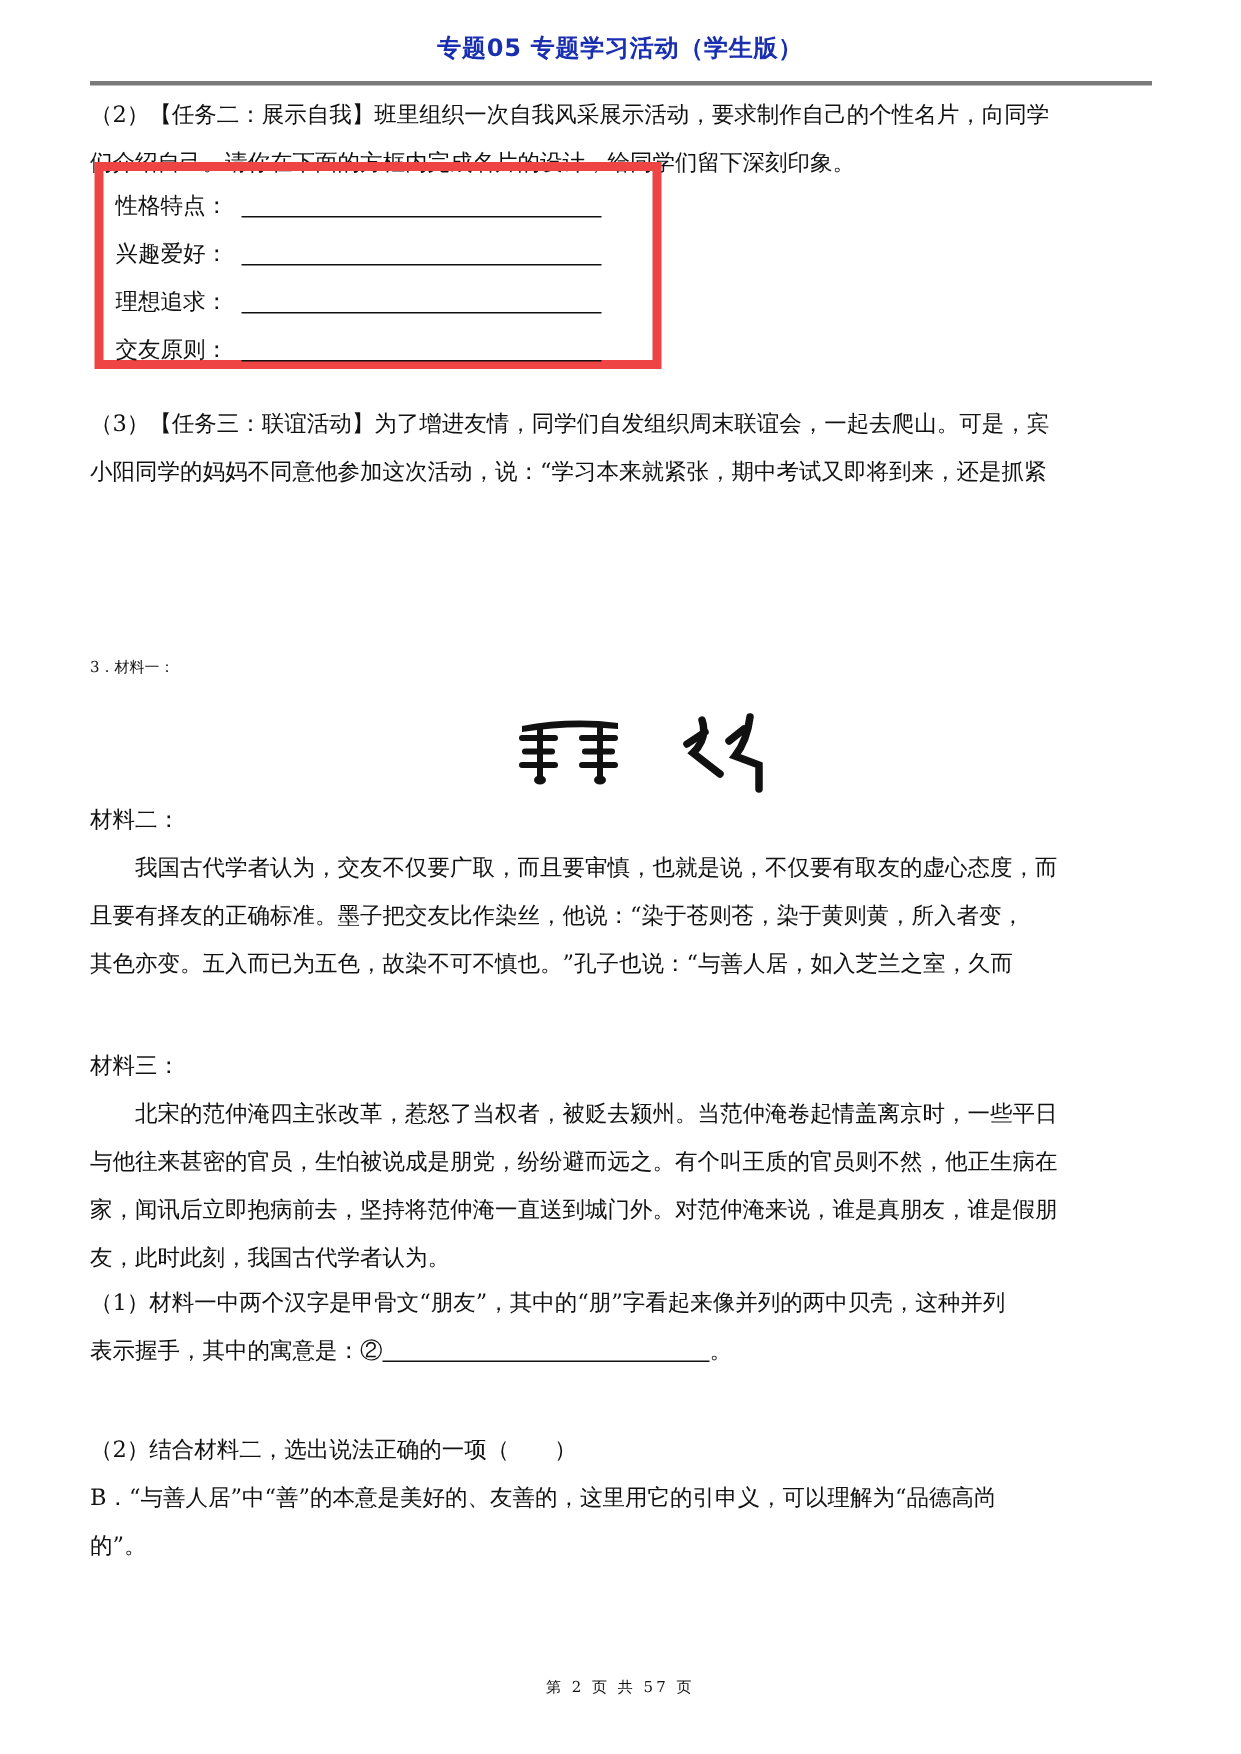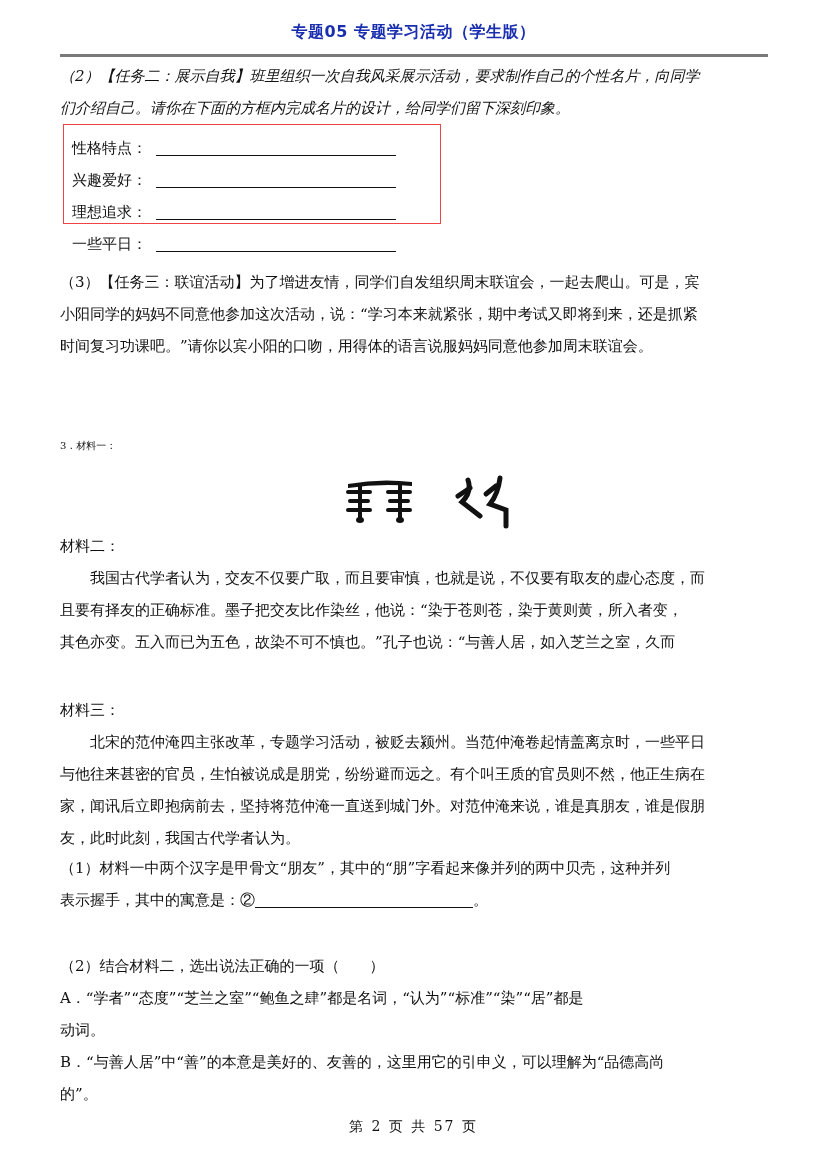--- a/index.html
+++ b/index.html
@@ -4,35 +4,35 @@
 <style>
   html, body { margin: 0; padding: 0; background: #ffffff; }
   body { width: 827px; height: 1169px; position: relative; overflow: hidden;
          font-family: "DejaVu Serif", "Liberation Serif", serif; color: #111; }
   .hdr { position: absolute; top: 22px; left: 0; width: 827px; text-align: center;
          font-family: "DejaVu Sans", "Liberation Sans", sans-serif; font-weight: bold;
          font-size: 16px; color: #1a2fb0; letter-spacing: 0.5px; }
   .rule { position: absolute; top: 54px; left: 60px; width: 708px; height: 3px; background: #7a7a7a; }
   .txt { position: absolute; left: 60px; width: 710px; font-size: 15px; line-height: 32px; }
   .indent { text-indent: 2em; }
-  .card { position: absolute; top: 124px; left: 63px; width: 378px; height: 100px;
-          border: 1px solid #ef4444; box-sizing: border-box; }
+  .card { position: absolute; top: 108px; left: 63px; width: 378px; height: 138px;
+          border: 6px solid #ef4444; box-sizing: border-box; }
   .card-row { position: absolute; left: 8px; font-size: 15px; height: 30px; line-height: 30px; }
   .card-line { position: absolute; left: 92px; width: 240px; border-bottom: 1px solid #111; top: 22px; height: 0; }
   .blank { display: inline-block; border-bottom: 1px solid #111; height: 18px; vertical-align: -3px; }
   .glyphs { position: absolute; top: 470px; left: 340px; width: 180px; height: 60px; }
-  .footer { position: absolute; top: 1118px; left: 0; width: 827px; text-align: center; font-size: 14px; letter-spacing: 2px; }
+  .footer { position: absolute; top: 1118px; left: 0; width: 827px; text-align: center; font-size: 10px; letter-spacing: 2px; }
 </style>
 </head>
 <body>
 
 <div class="hdr">专题05 专题学习活动（学生版）</div>
 <div class="rule"></div>
 
-<div class="txt" style="top:60px;font-style:italic;">
+<div class="txt" style="top:60px;">
   <div>（2）【任务二：展示自我】班里组织一次自我风采展示活动，要求制作自己的个性名片，向同学</div>
   <div>们介绍自己。请你在下面的方框内完成名片的设计，给同学们留下深刻印象。</div>
 </div>
 
 <div class="card">
   <div class="card-row" style="top:8px;">
     <span>性格特点：</span>
   </div>
   <div class="card-line" style="top:30px;"></div>
 
@@ -40,29 +40,28 @@
     <span>兴趣爱好：</span>
   </div>
   <div class="card-line" style="top:62px;"></div>
 
   <div class="card-row" style="top:72px;">
     <span>理想追求：</span>
   </div>
   <div class="card-line" style="top:94px;"></div>
 
   <div class="card-row" style="top:104px;">
-    <span>一些平日：</span>
+    <span>交友原则：</span>
   </div>
   <div class="card-line" style="top:126px;"></div>
 </div>
 
 <div class="txt" style="top:266px;">
   <div>（3）【任务三：联谊活动】为了增进友情，同学们自发组织周末联谊会，一起去爬山。可是，宾</div>
   <div>小阳同学的妈妈不同意他参加这次活动，说：“学习本来就紧张，期中考试又即将到来，还是抓紧</div>
-  <div>时间复习功课吧。”请你以宾小阳的口吻，用得体的语言说服妈妈同意他参加周末联谊会。</div>
 </div>
 
 <div class="txt" style="top:430px; font-size:10px;">3．材料一：</div>
 
 <svg class="glyphs" viewBox="0 0 180 60">
   <g fill="#111">
     <path d="M8 14 Q40 8 72 12 L72 16 Q40 13 8 18 Z"></path>
     <rect x="18" y="14" width="4" height="34"></rect>
     <rect x="6" y="20" width="26" height="4" rx="2"></rect>
     <rect x="8" y="29" width="22" height="4" rx="2"></rect>
@@ -84,38 +83,34 @@
 
 <div class="txt" style="top:530px;">材料二：</div>
 <div class="txt" style="top:562px;">
   <div class="indent">我国古代学者认为，交友不仅要广取，而且要审慎，也就是说，不仅要有取友的虚心态度，而</div>
   <div>且要有择友的正确标准。墨子把交友比作染丝，他说：“染于苍则苍，染于黄则黄，所入者变，</div>
   <div>其色亦变。五入而已为五色，故染不可不慎也。”孔子也说：“与善人居，如入芝兰之室，久而</div>
 </div>
 
 <div class="txt" style="top:694px;">材料三：</div>
 <div class="txt" style="top:726px;">
-  <div class="indent">北宋的范仲淹四主张改革，专题学习活动，被贬去颍州。当范仲淹卷起情盖离京时，一些平日</div>
+  <div class="indent">北宋的范仲淹四主张改革，惹怒了当权者，被贬去颍州。当范仲淹卷起情盖离京时，一些平日</div>
   <div>与他往来甚密的官员，生怕被说成是朋党，纷纷避而远之。有个叫王质的官员则不然，他正生病在</div>
   <div>家，闻讯后立即抱病前去，坚持将范仲淹一直送到城门外。对范仲淹来说，谁是真朋友，谁是假朋</div>
   <div>友，此时此刻，我国古代学者认为。</div>
 </div>
 
 <div class="txt" style="top:852px;">
   <div>（1）材料一中两个汉字是甲骨文“朋友”，其中的“朋”字看起来像并列的两中贝壳，这种并列</div>
   <div>
     <span>表示握手，其中的寓意是：②</span><span class="blank" style="width:218px;"></span><span>。</span>
   </div>
 </div>
 
 <div class="txt" style="top:950px;">
   <div>（2）结合材料二，选出说法正确的一项（　　）</div>
   <div>
-    <div>A．“学者”“态度”“芝兰之室”“鲍鱼之肆”都是名词，“认为”“标准”“染”“居”都是</div>
-    <div>动词。</div>
-  </div>
-  <div>
     <div>B．“与善人居”中“善”的本意是美好的、友善的，这里用它的引申义，可以理解为“品德高尚</div>
     <div>的”。</div>
   </div>
 </div>
 
 <div class="footer">第 2 页 共 57 页</div>
 
 </body></html>

